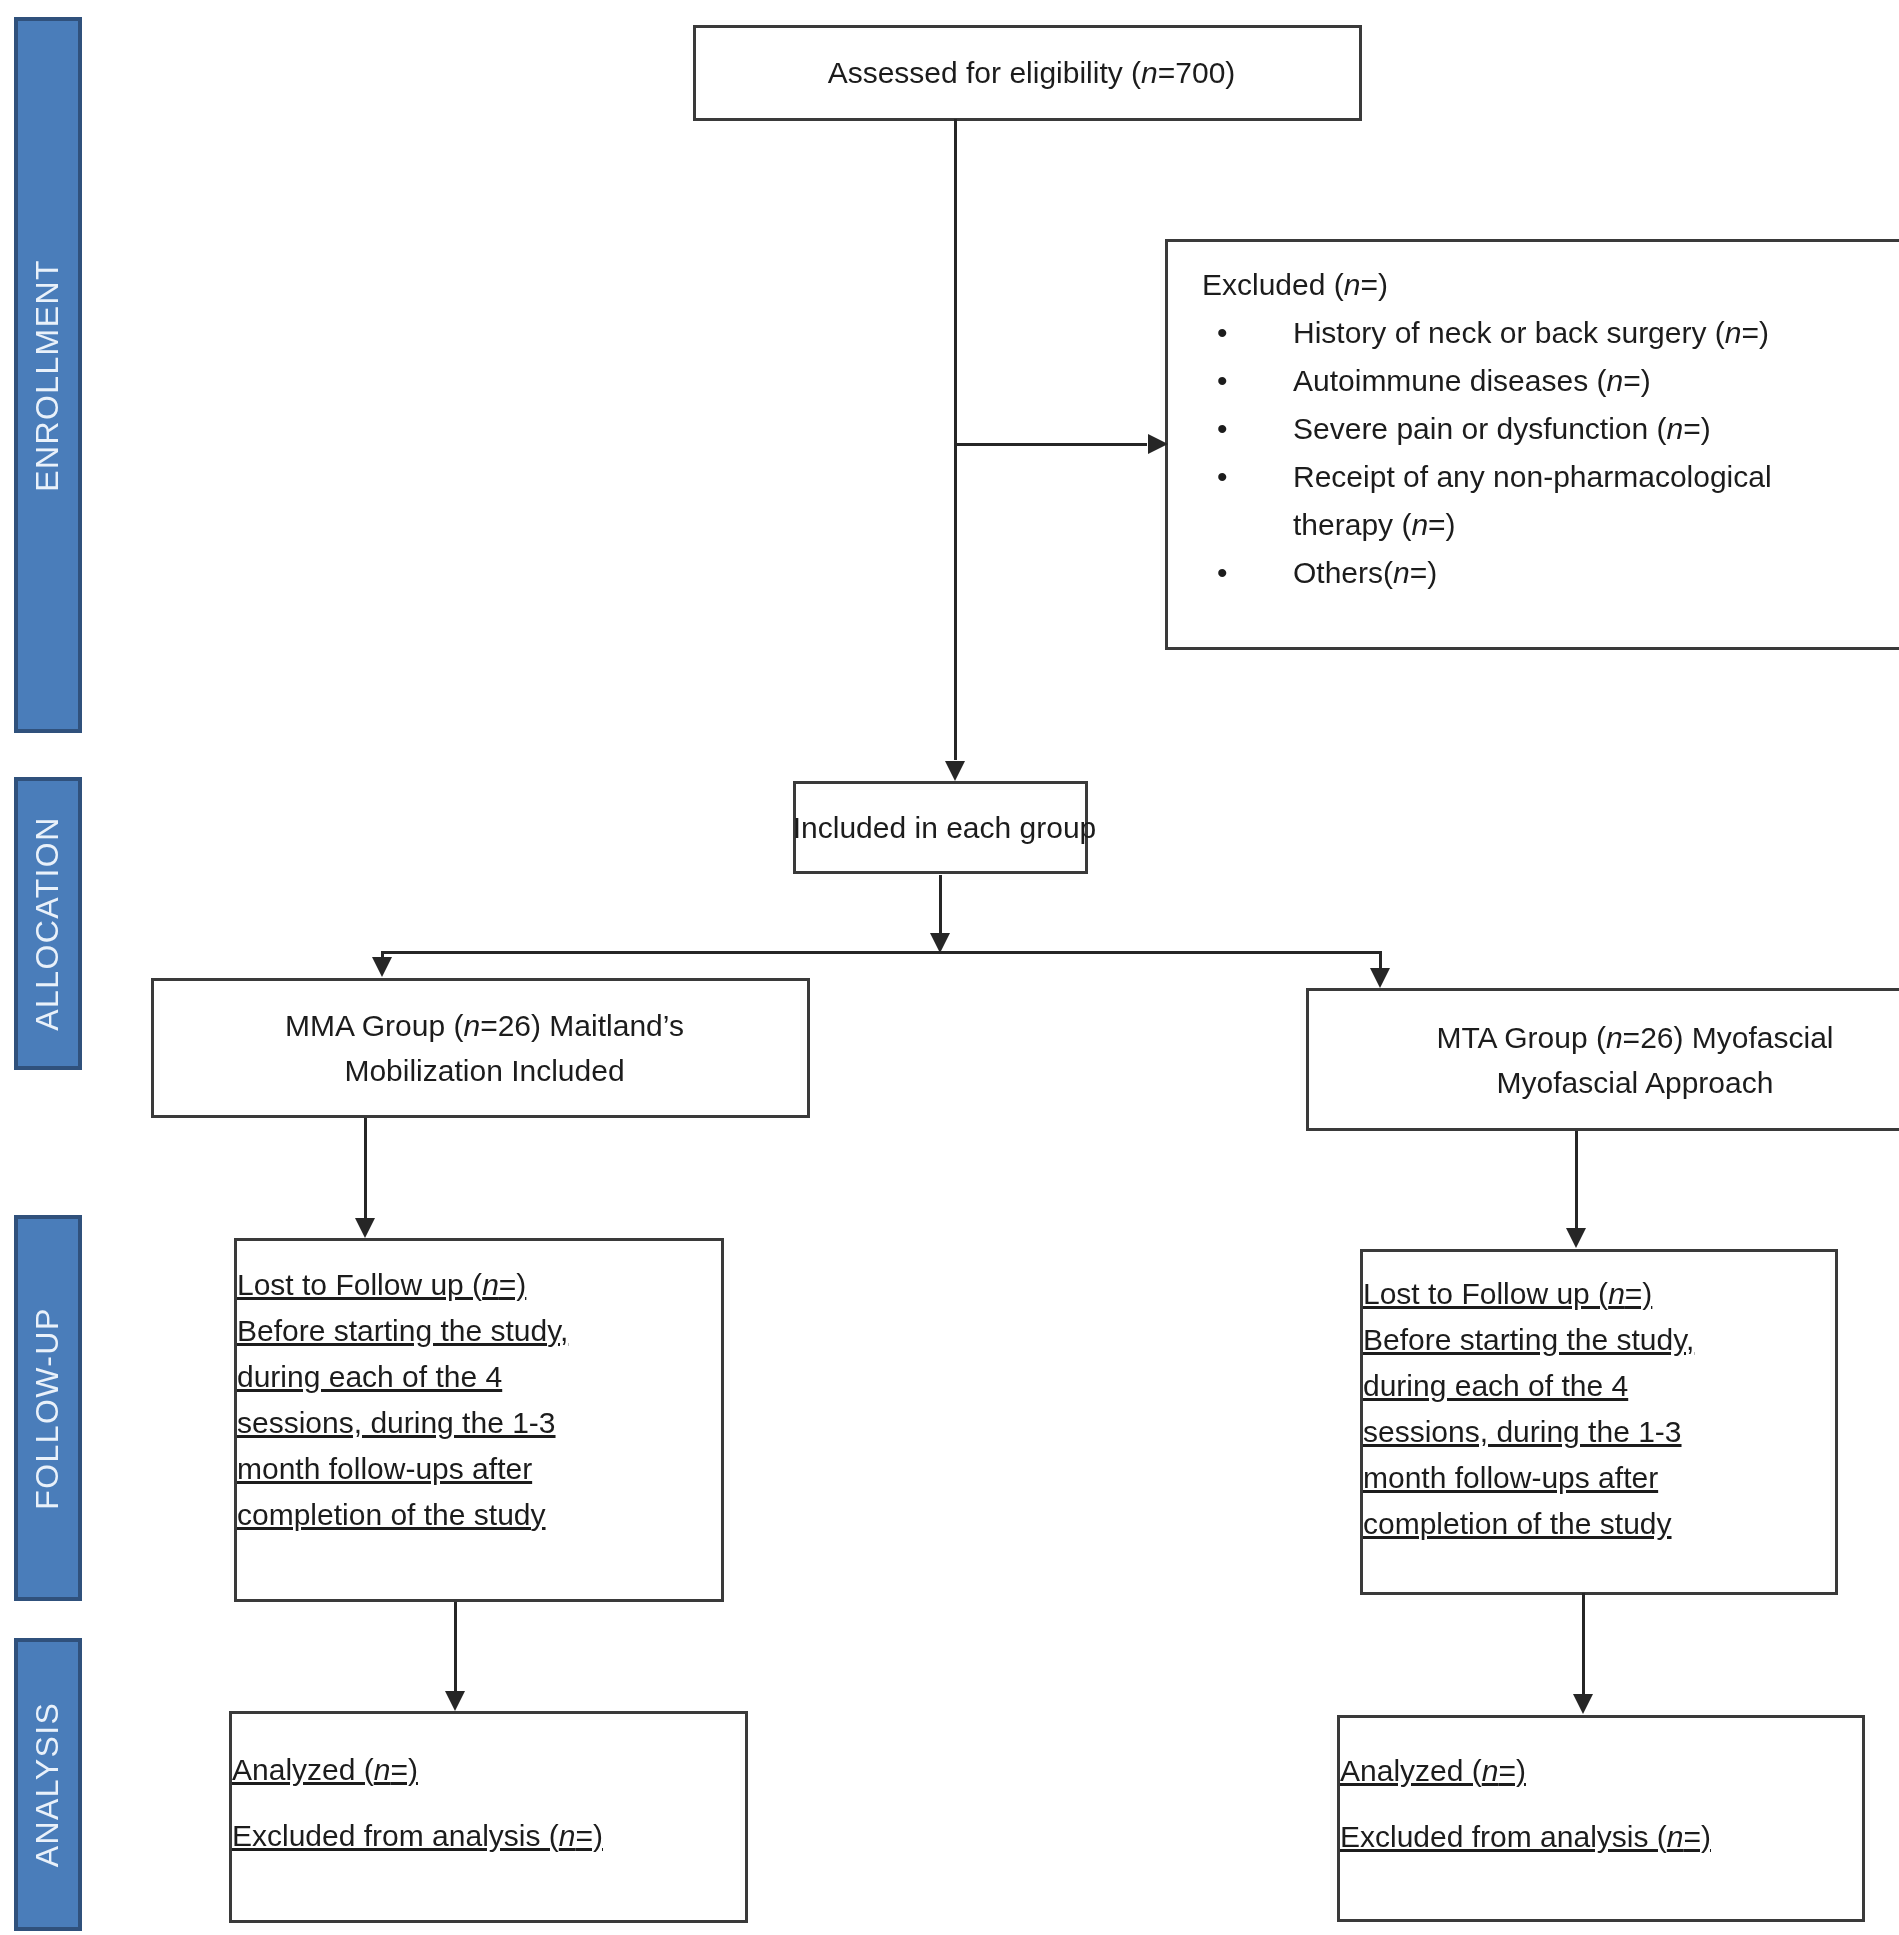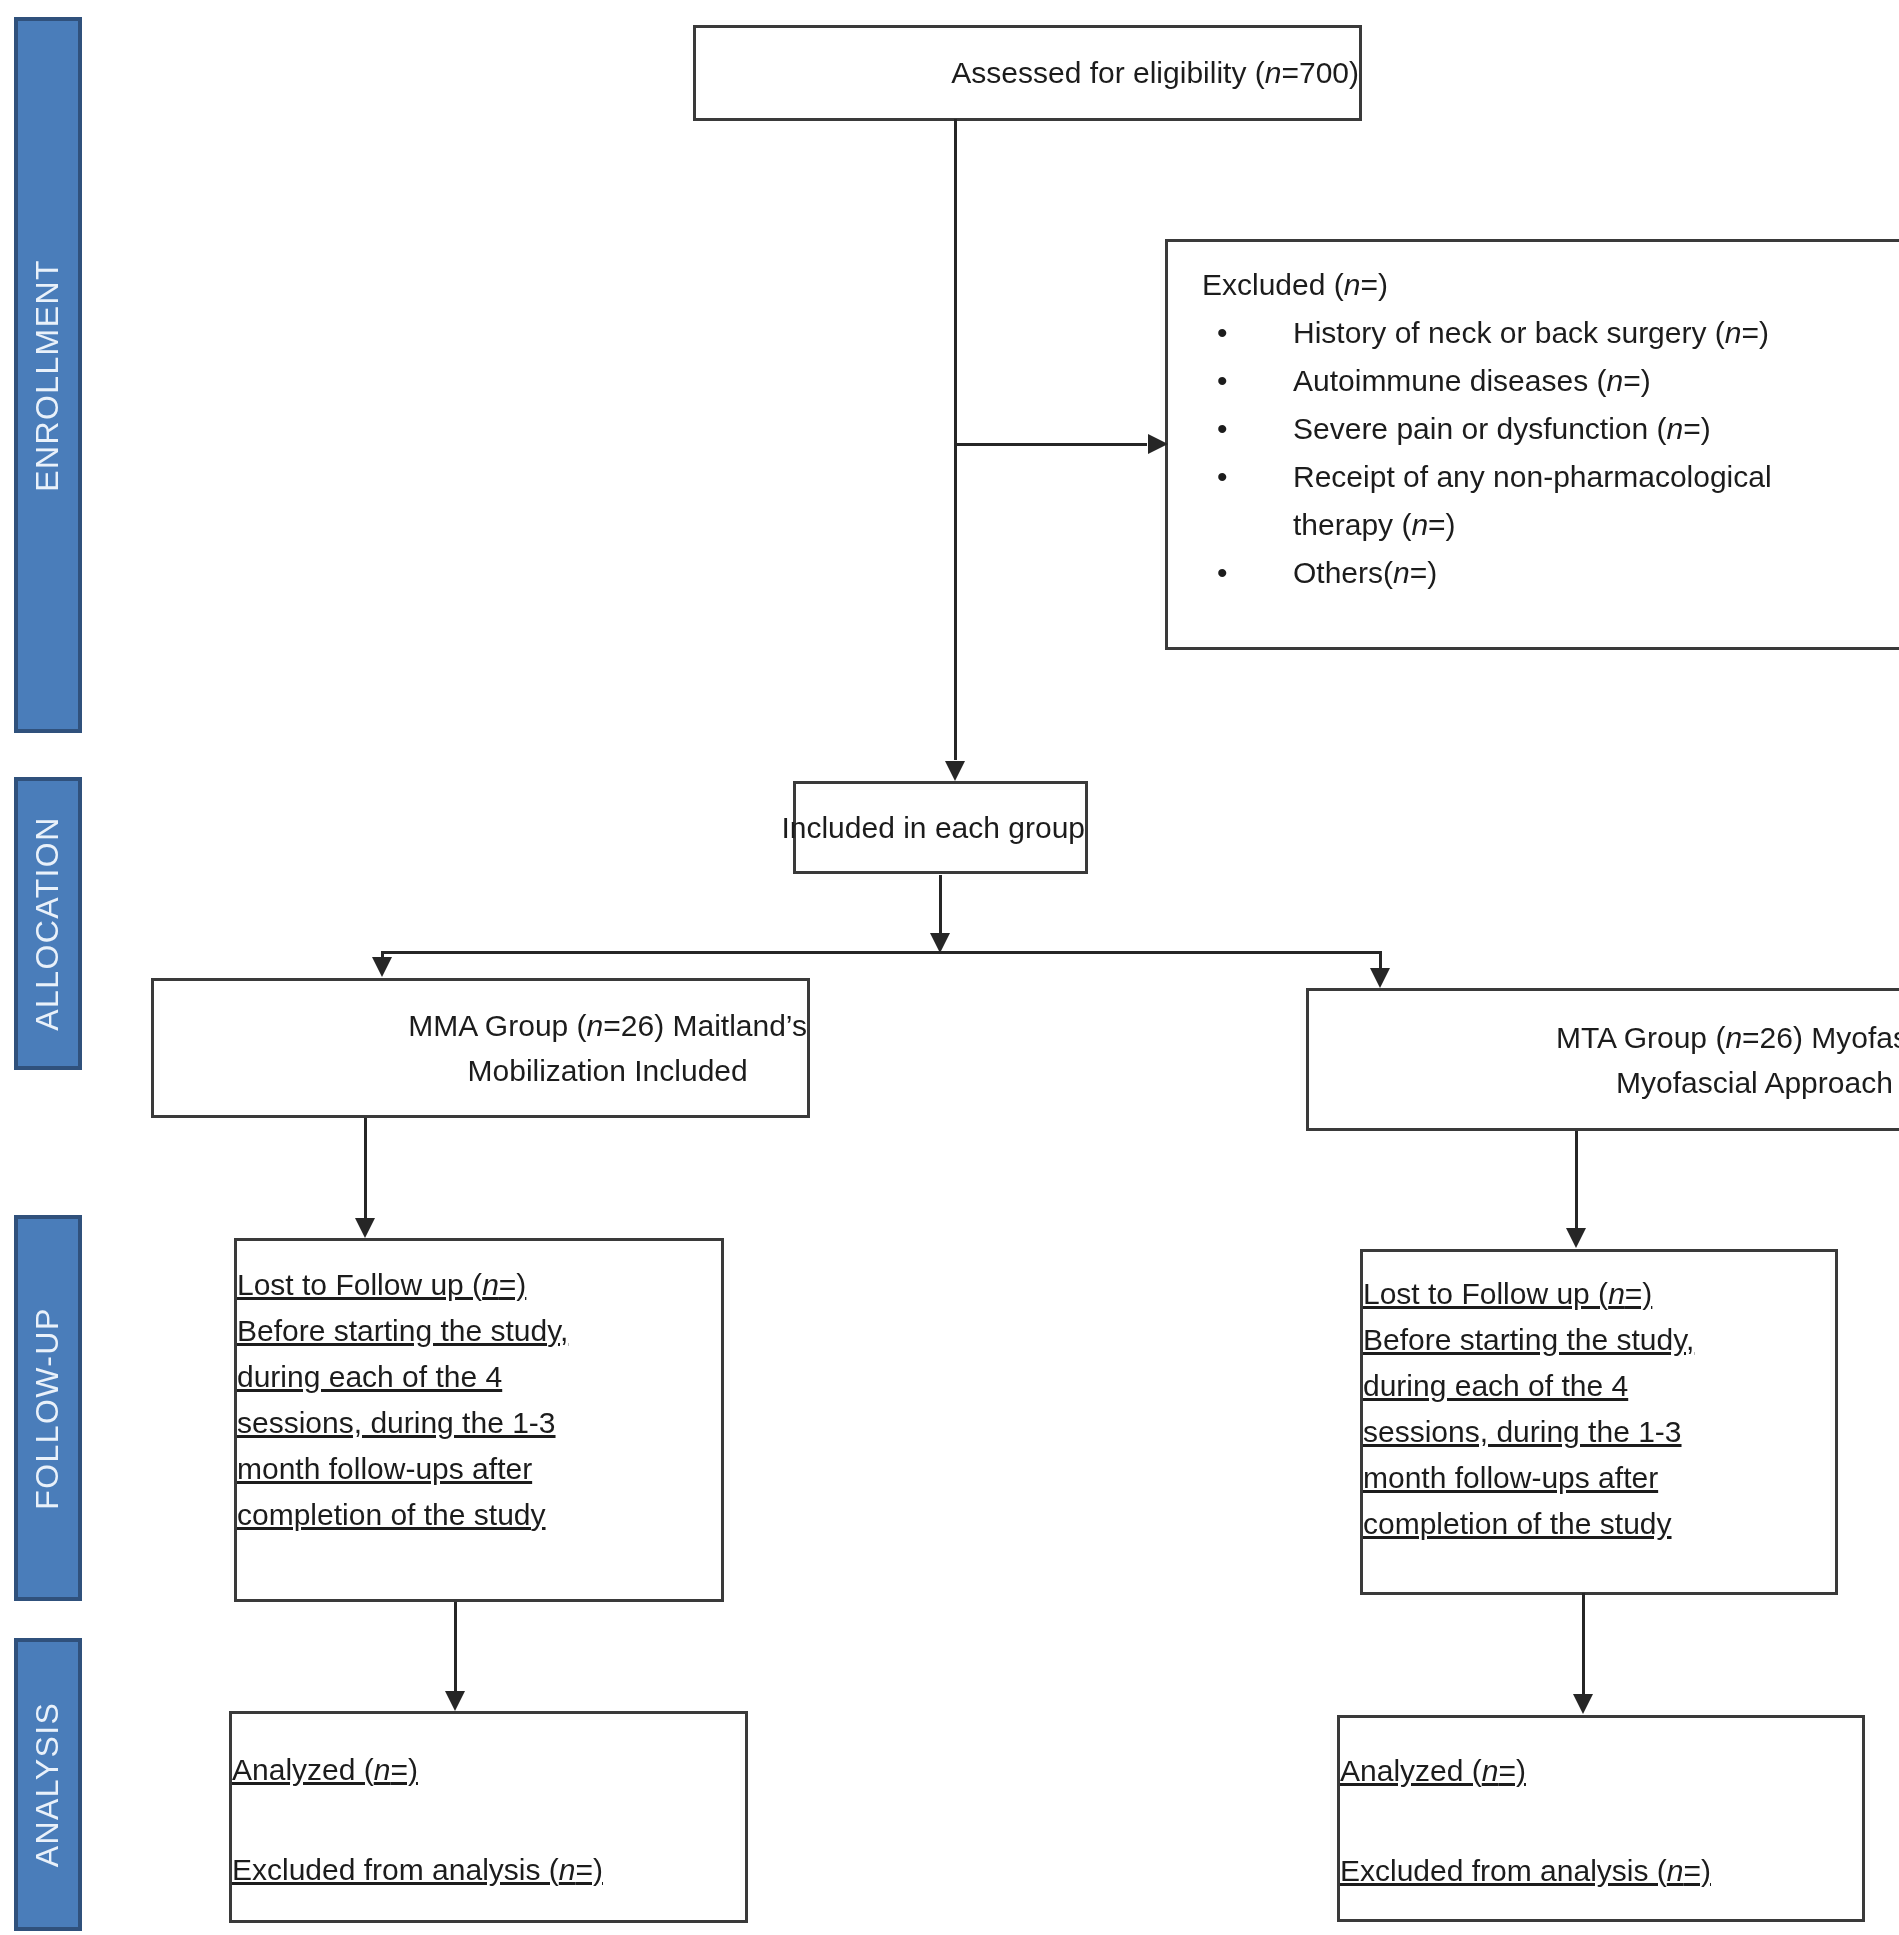--- a/index.html
+++ b/index.html
@@ -14,40 +14,40 @@
   .stage-label { transform:rotate(-90deg); white-space:nowrap; color:#e9f1fa;
                  font-size:32px; letter-spacing:1.4px; }
   #bar-enrollment { top:17px;   height:716px; }
   #bar-allocation { top:777px; height:293px; }
   #bar-followup   { top:1215px; height:386px; }
   #bar-analysis   { top:1638px; height:293px; }
 
   
   .fbox { position:absolute; background:#ffffff; border:3.4px solid #3a3a3a;
           box-sizing:border-box; color:#1c1c1c; font-size:30px; }
-  .vhcenter { display:flex; align-items:center; justify-content:flex-end;
+  .vhcenter { display:flex; align-items:center; justify-content:center;
               text-align:center;padding-left:8px; }
   .topcenter { text-align:left;text-decoration:underline; }
   .nowrap { white-space:nowrap; }
 
   #box-assessed { left:693px; top:25px;   width:669px;  height:96px; }
   #box-excluded { left:1165px; top:239px;  width:744px; height:411px;
                   padding:19px 20.5px 0 34px; }
   #box-included { left:793px; top:781px; width:295px;  height:93px; }
   #box-mma      { left:151px;  top:978px; width:659px;  height:140px; line-height:45px; }
   #box-mta      { left:1306px; top:988px; width:650px;  height:143px; line-height:45px; }
   #box-fol-left  { left:234px;  top:1238px; width:490px; height:364px;
                    padding-top:20.5px; line-height:46px; }
   #box-fol-right { left:1360px; top:1249px; width:478px; height:346px;
                    padding-top:19px; line-height:46px; }
   #box-ana-left  { left:229px;  top:1711px; width:519px; height:212px;
                    padding-top:33px; line-height:45px; }
   #box-ana-right { left:1337px; top:1715px; width:528px; height:207px;
                    padding-top:30px; line-height:45px; }
-  .ana-line2 { margin-top:55px; }
+  .ana-line2 { margin-top:21px; }
 
   
   .exc-title { line-height:48px; }
   .exc-list { margin:0; padding:0; list-style:none; }
   .exc-list li { display:flex; line-height:48px; }
   .exc-dot { flex:none; width:76px; padding-left:15px; }
   .exc-item-text { white-space:pre-line; }
 
   
   .line { position:absolute; background:#262626; }

